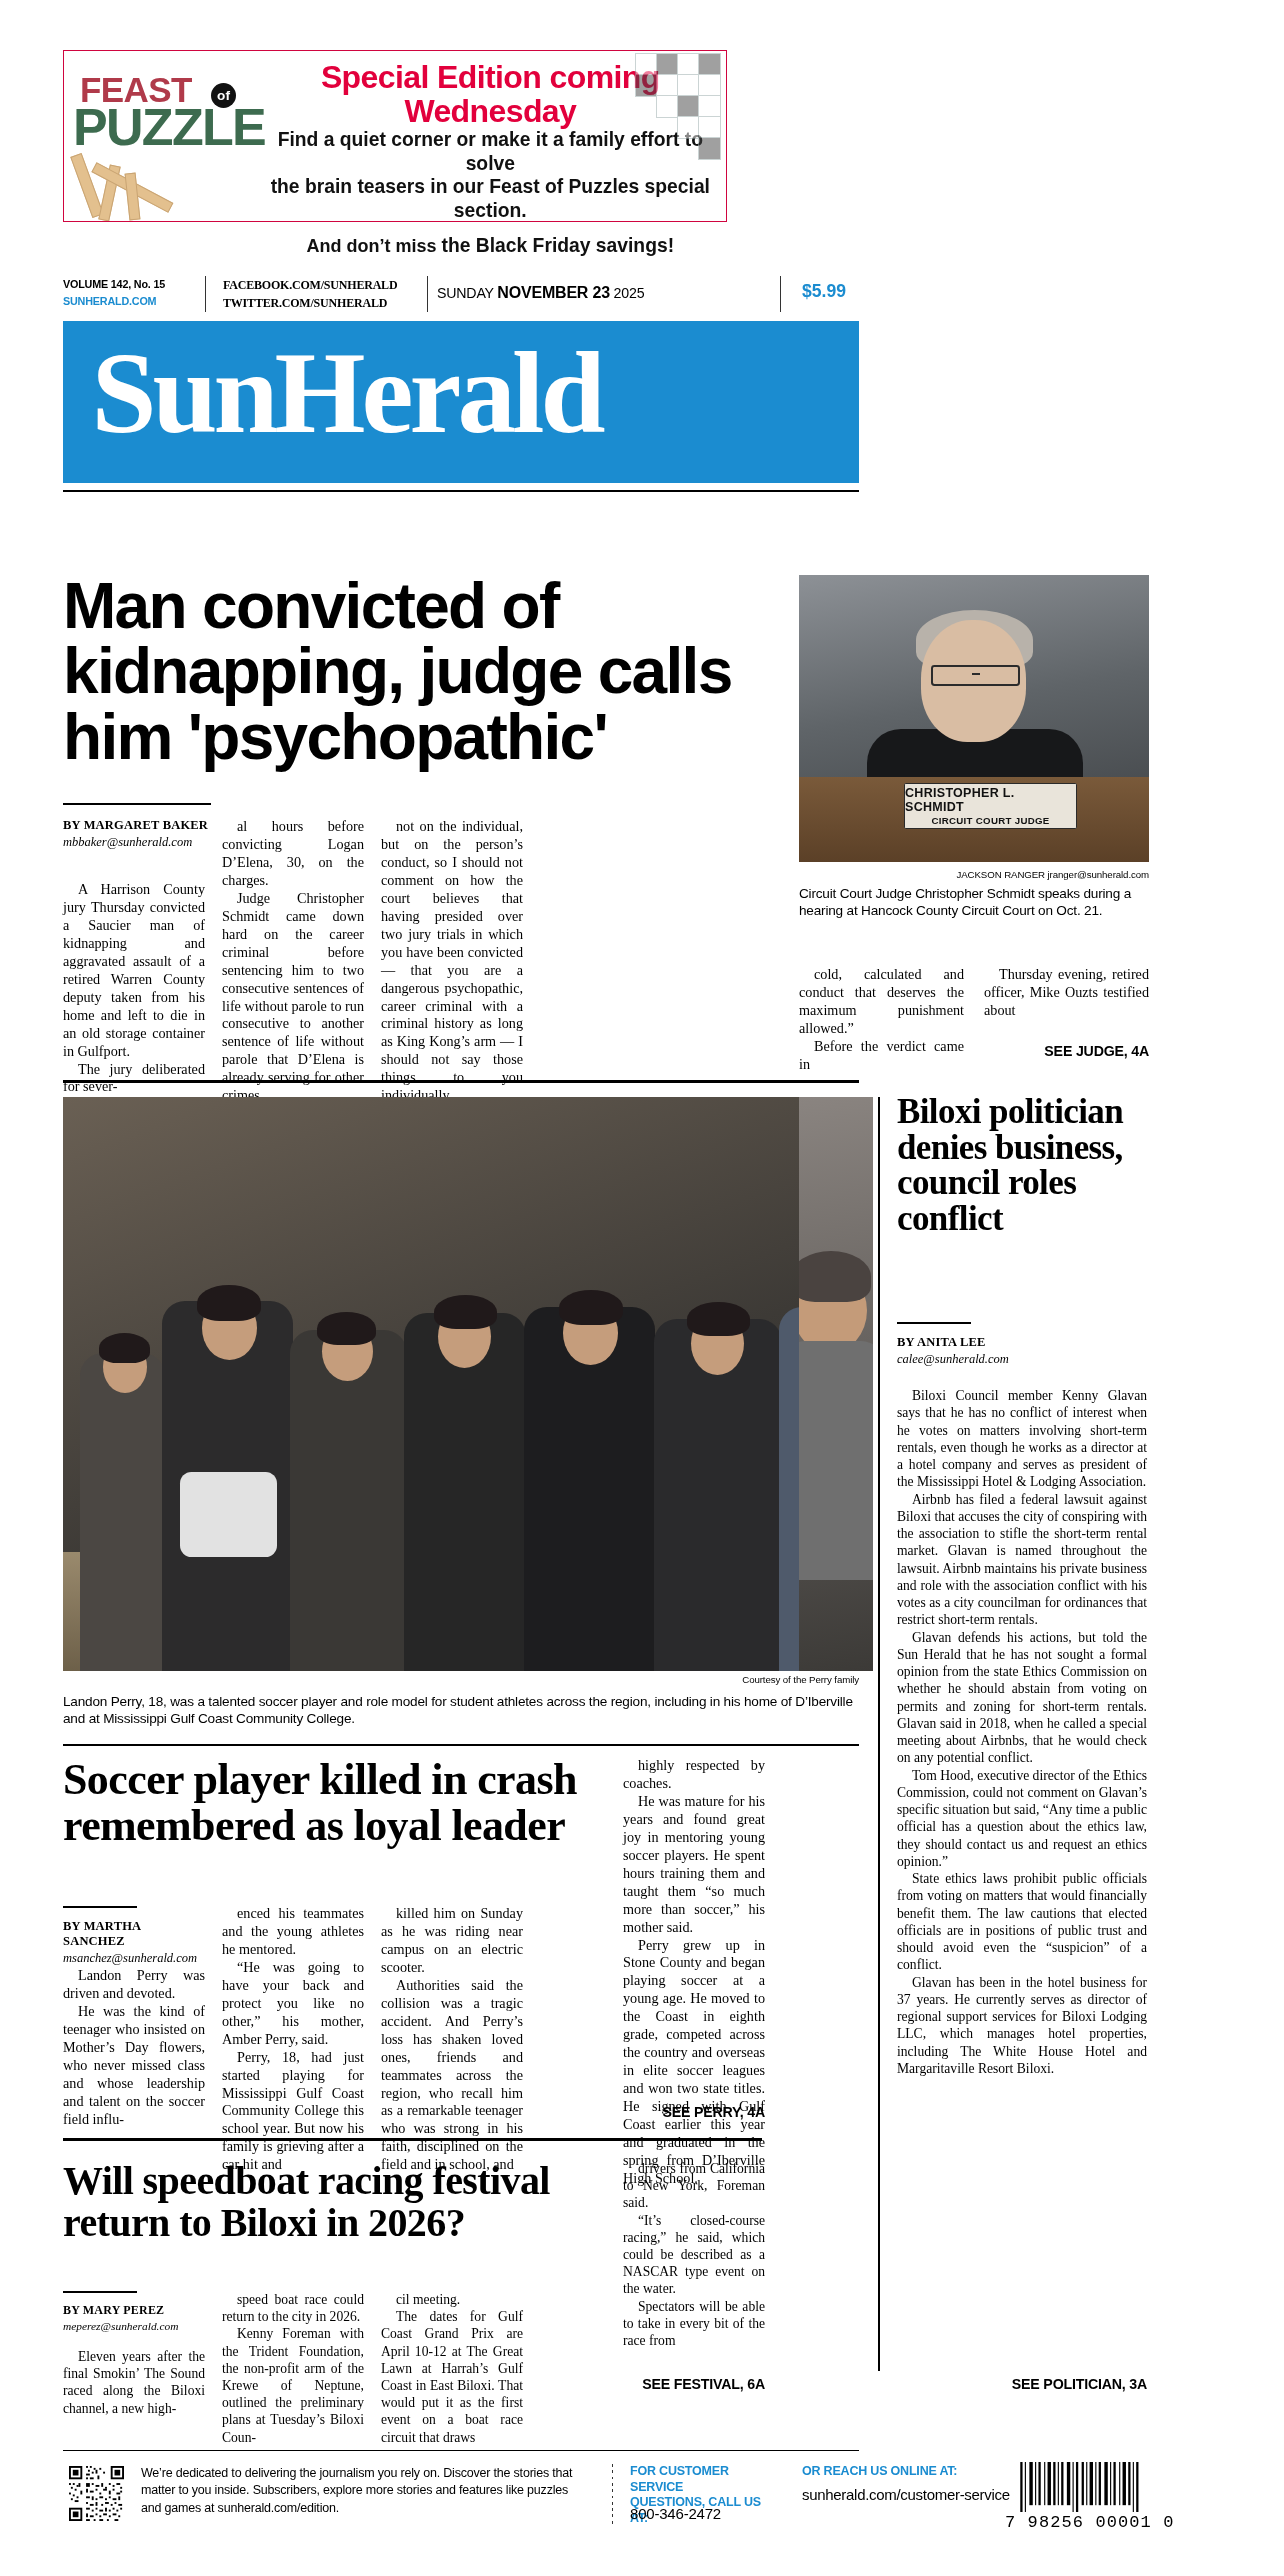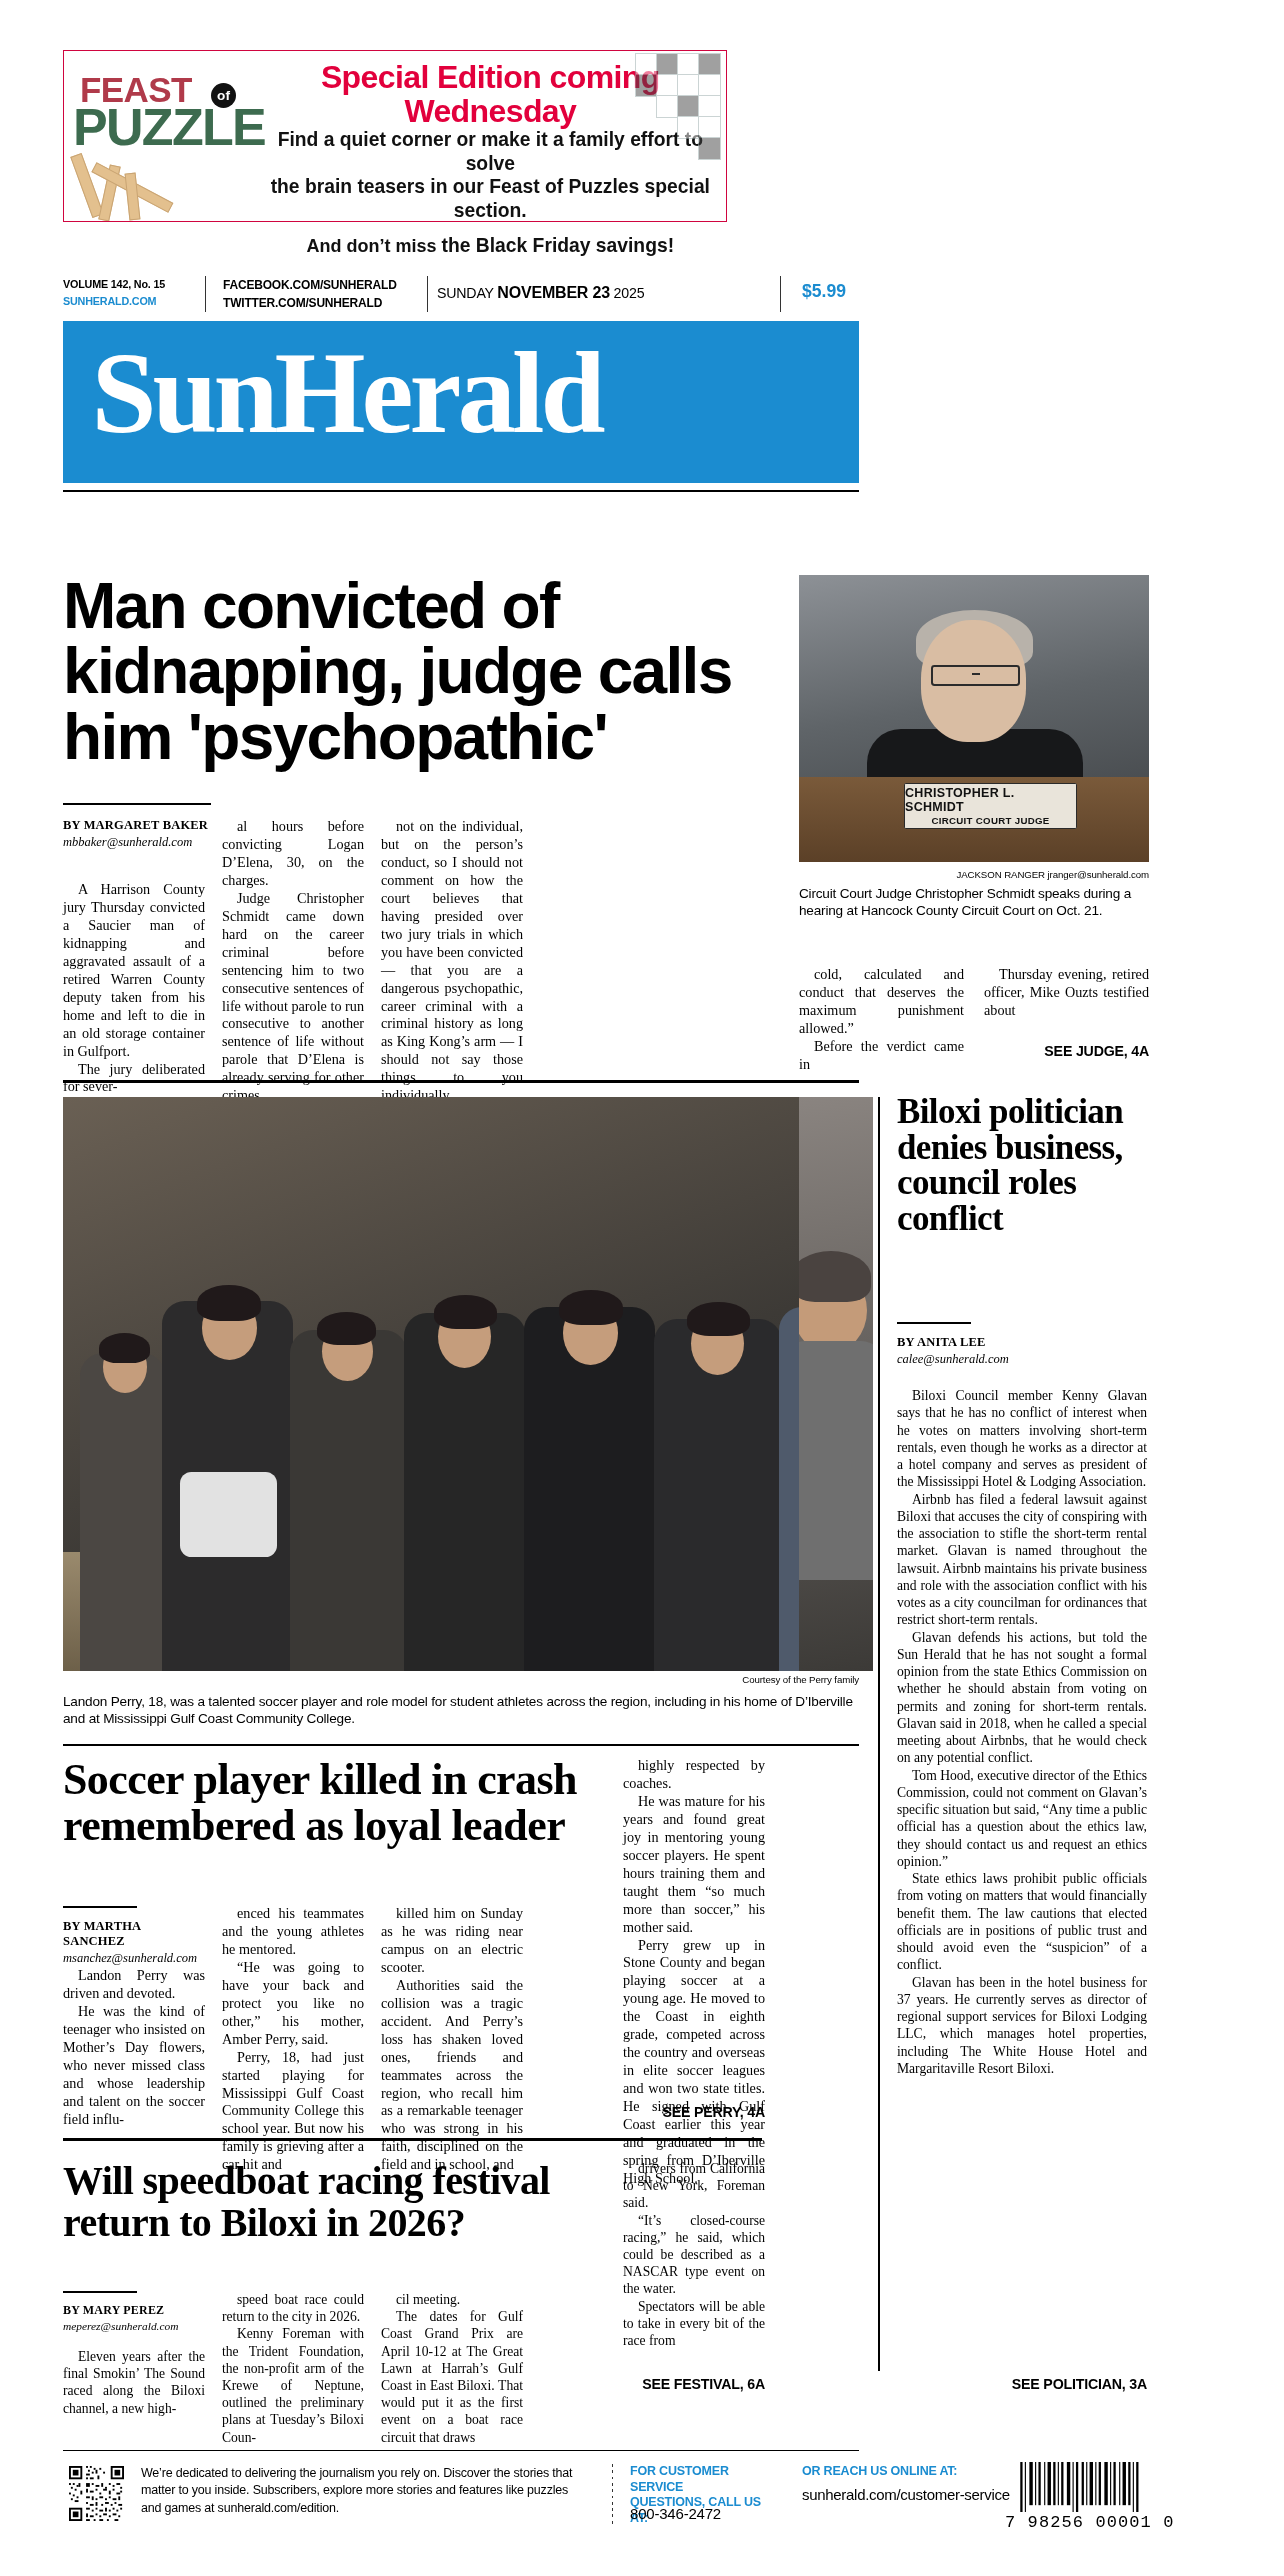--- a/index.html
+++ b/index.html
@@ -24,21 +24,21 @@
   .promo-last{font-family:"Liberation Sans",sans-serif;font-size:18px;margin-top:12.5px;color:#111;font-weight:600;}
   .promo-last b{font-weight:bold;font-size:19.3px;}
   .xword{position:absolute;right:0;top:0;width:114px;height:114px;opacity:.5;}
   .xw-cell{position:absolute;width:20.5px;height:20.5px;border:0.6px solid #9aa;background:#fff;}
 
   
   .folio{position:absolute;left:63px;top:273px;width:796px;height:44px;}
   .fol-sep{position:absolute;top:3.4px;width:1.1px;height:36px;background:#333;}
   .fol-left{position:absolute;left:0;top:3.4px;font-family:"Liberation Sans",sans-serif;font-size:10.8px;font-weight:bold;line-height:1.5;letter-spacing:-0.2px;}
   .fol-left .site{color:#1b8cd0;}
-  .fol-mid{position:absolute;left:160px;top:3.4px;font-family:Liberation Sans, sans-serif;font-size:12px;font-weight:bold;line-height:1.5;letter-spacing:-0.2px;}
+  .fol-mid{position:absolute;left:160px;top:3.4px;font-family:Liberation Serif, serif;font-size:12px;font-weight:bold;line-height:1.5;letter-spacing:-0.2px;}
   .fol-mid span{font-weight:normal;}
   .fol-date{position:absolute;left:374px;top:11.4px;font-family:"Liberation Sans",sans-serif;font-size:14.2px;letter-spacing:-0.2px;}
   .fol-date b{font-weight:bold;font-size:16px;}
   .fol-price{position:absolute;left:739px;top:8px;font-family:"Liberation Sans",sans-serif;font-size:17.6px;font-weight:bold;color:#1b8cd0;}
 
   
   .masthead{position:absolute;left:63px;top:321px;width:796px;height:162px;background:#1b8cd0;}
   .mast-txt{position:absolute;left:28.4px;top:12.5px;width:739px;color:#fff;font-family:"Liberation Serif",serif;font-size:117px;font-weight:bold;letter-spacing:-4px;line-height:1;}
   .mast-rule{position:absolute;left:63px;top:490px;width:796px;height:1.7px;background:#000;}
 

